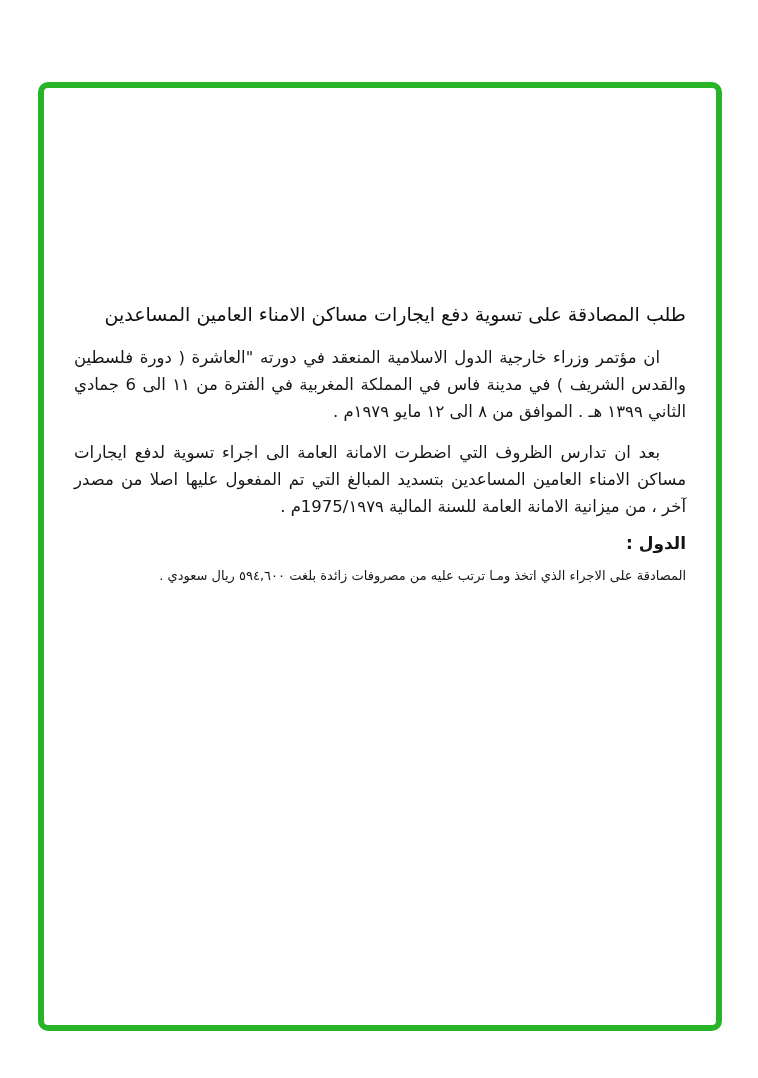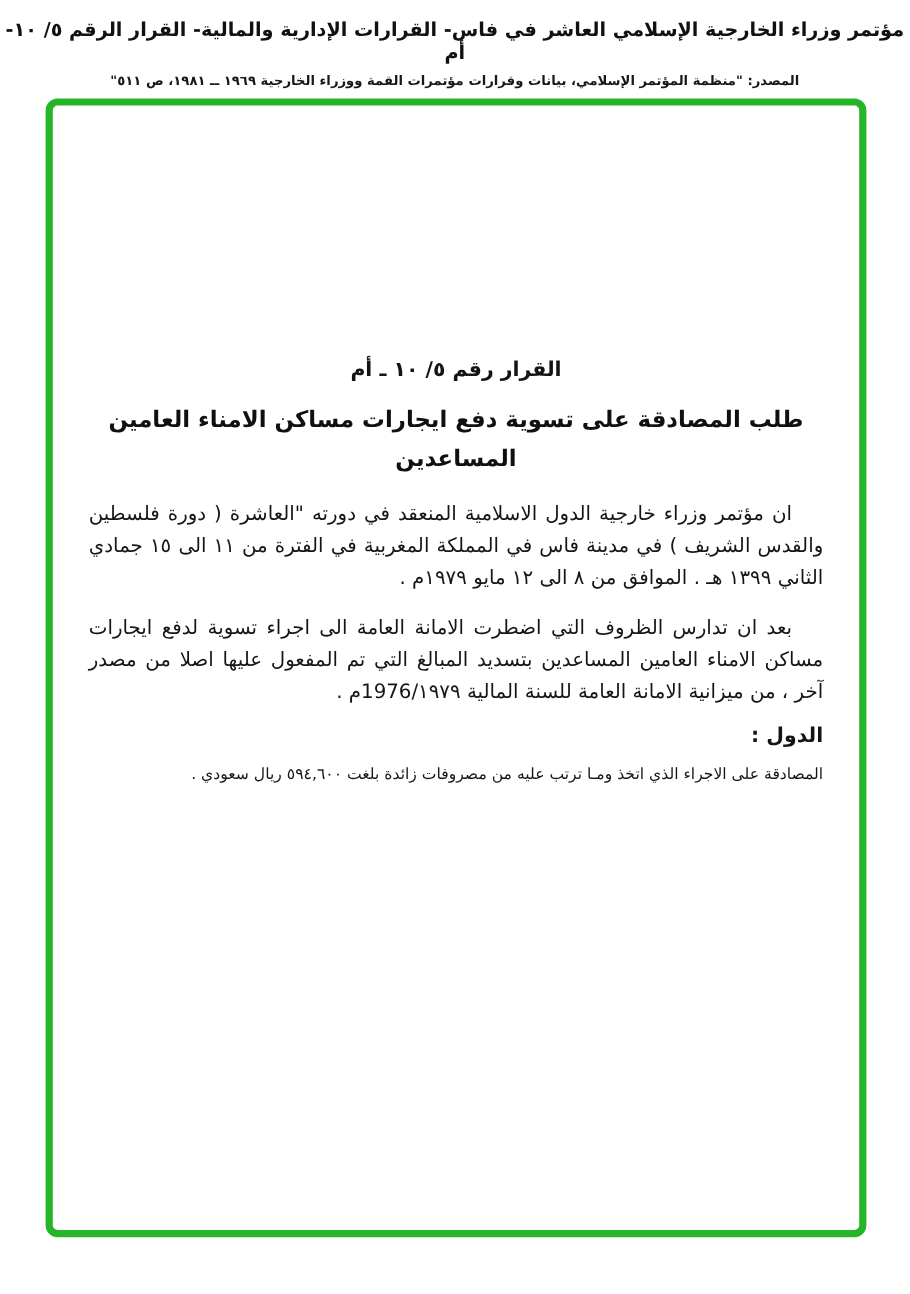--- a/index.html
+++ b/index.html
@@ -41,26 +41,25 @@
     background: #ffffff;
   }
   .decision-title {
     text-align: center;
     font-size: 17px;
     font-weight: 600;
     color: #141414;
     margin: 0 0 14px 0;
   }
   .subject {
-    text-align: center;
     font-size: 19px;
-    font-weight: 700;
+    font-weight: 400;
     line-height: 32px;
     color: #101010;
-    margin: 16px;
+    margin: 0;
   }
   p.body-par {
     direction: rtl;
     text-align: justify;
     text-align-last: right;
     font-size: 16.5px;
     line-height: 27px;
     margin: 14px 0 0 0;
     color: #161616;
   }
@@ -81,35 +80,30 @@
     margin: 9px 0 14px 0;
     white-space: nowrap;
     color: #161616;
   }
 </style>
 </head>
 <body>
 
 <div class="page">
 
-  <div class="doc-header">
-    <div class="line1" dir="rtl">مؤتمر وزراء الخارجية الإسلامي العاشر في فاس- القرارات الإدارية والمالية- القرار الرقم ٥/ ١٠- أم</div>
-    <div class="line2" dir="rtl">المصدر: "منظمة المؤتمر الإسلامي، بيانات وقرارات مؤتمرات القمة ووزراء الخارجية ١٩٦٩ ــ ١٩٨١، ص ٥١١"</div>
-  </div>
 
   <div class="green-box">
 
-    <div class="decision-title" dir="rtl">القرار رقم ٥/ ١٠ ـ أم</div>
 
     <div class="subject" dir="rtl">طلب المصادقة على تسوية دفع ايجارات مساكن الامناء العامين المساعدين</div>
 
 
-    <p class="body-par indent">ان مؤتمر وزراء خارجية الدول الاسلامية المنعقد في دورته "العاشرة ( دورة فلسطين والقدس الشريف ) في مدينة فاس في المملكة المغربية في الفترة من ١١ الى ١٥ جمادي الثاني ١٣٩٩ هـ . الموافق من ٨ الى ١٢ مايو ١٩٧٩م .</p>
+    <p class="body-par indent">ان مؤتمر وزراء خارجية الدول الاسلامية المنعقد في دورته "العاشرة ( دورة فلسطين والقدس الشريف ) في مدينة فاس في المملكة المغربية في الفترة من ١١ الى 6 جمادي الثاني ١٣٩٩ هـ . الموافق من ٨ الى ١٢ مايو ١٩٧٩م .</p>
 
-    <p class="body-par indent">بعد ان تدارس الظروف التي اضطرت الامانة العامة الى اجراء تسوية لدفع ايجارات مساكن الامناء العامين المساعدين بتسديد المبالغ التي تم المفعول عليها اصلا من مصدر آخر ، من ميزانية الامانة العامة للسنة المالية 1976/١٩٧٩م .</p>
+    <p class="body-par indent">بعد ان تدارس الظروف التي اضطرت الامانة العامة الى اجراء تسوية لدفع ايجارات مساكن الامناء العامين المساعدين بتسديد المبالغ التي تم المفعول عليها اصلا من مصدر آخر ، من ميزانية الامانة العامة للسنة المالية 1975/١٩٧٩م .</p>
 
     <div class="decides">الدول :</div>
 
     <p class="resolution">المصادقة على الاجراء الذي اتخذ ومـا ترتب عليه من مصروفات زائدة بلغت ٥٩٤,٦٠٠ ريال سعودي .</p>
 
   </div>
 
 </div>
 
 </body></html>

